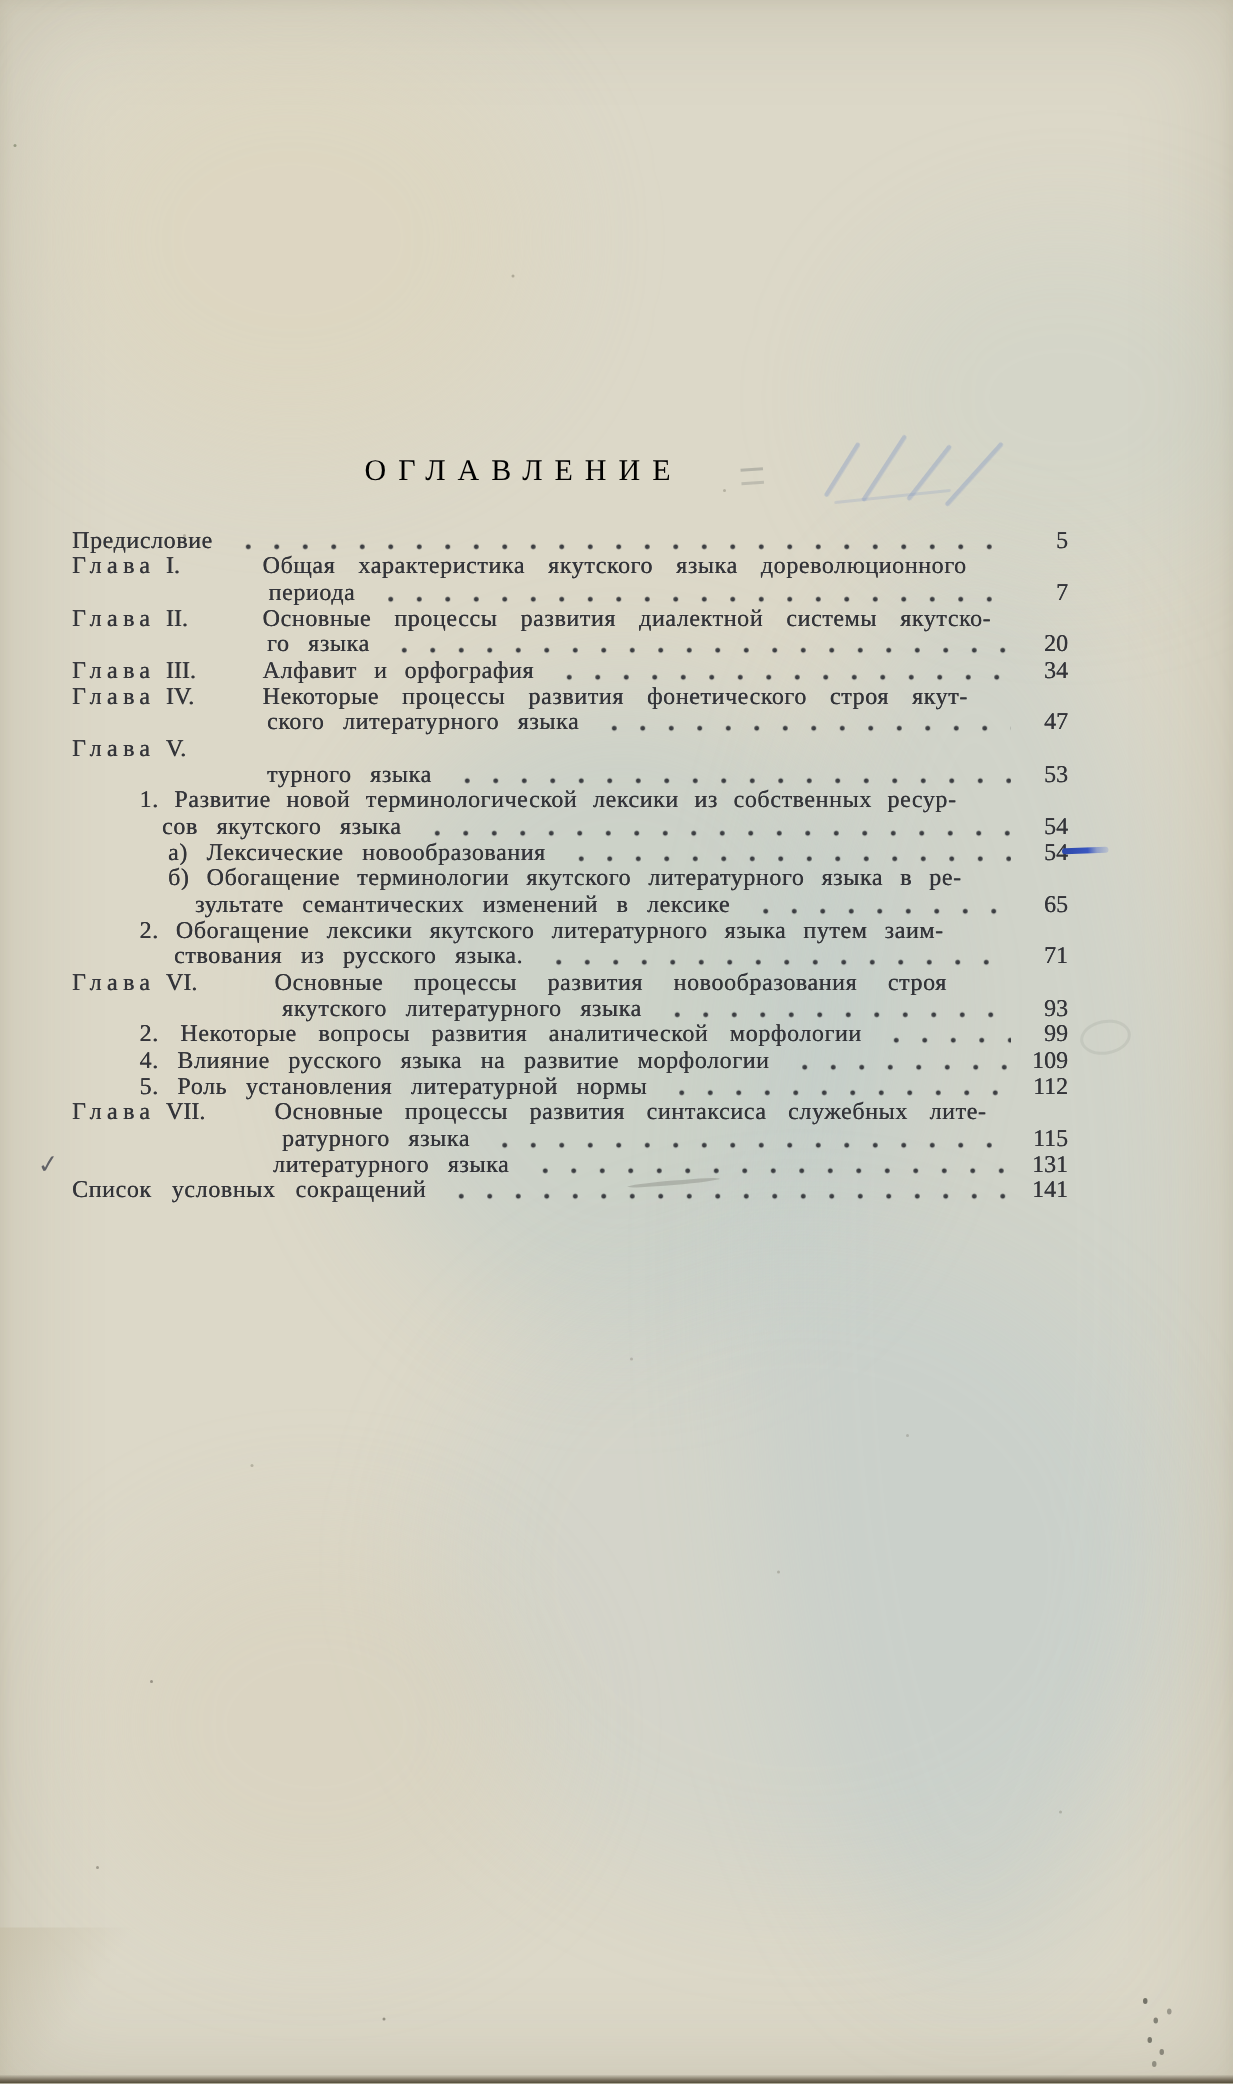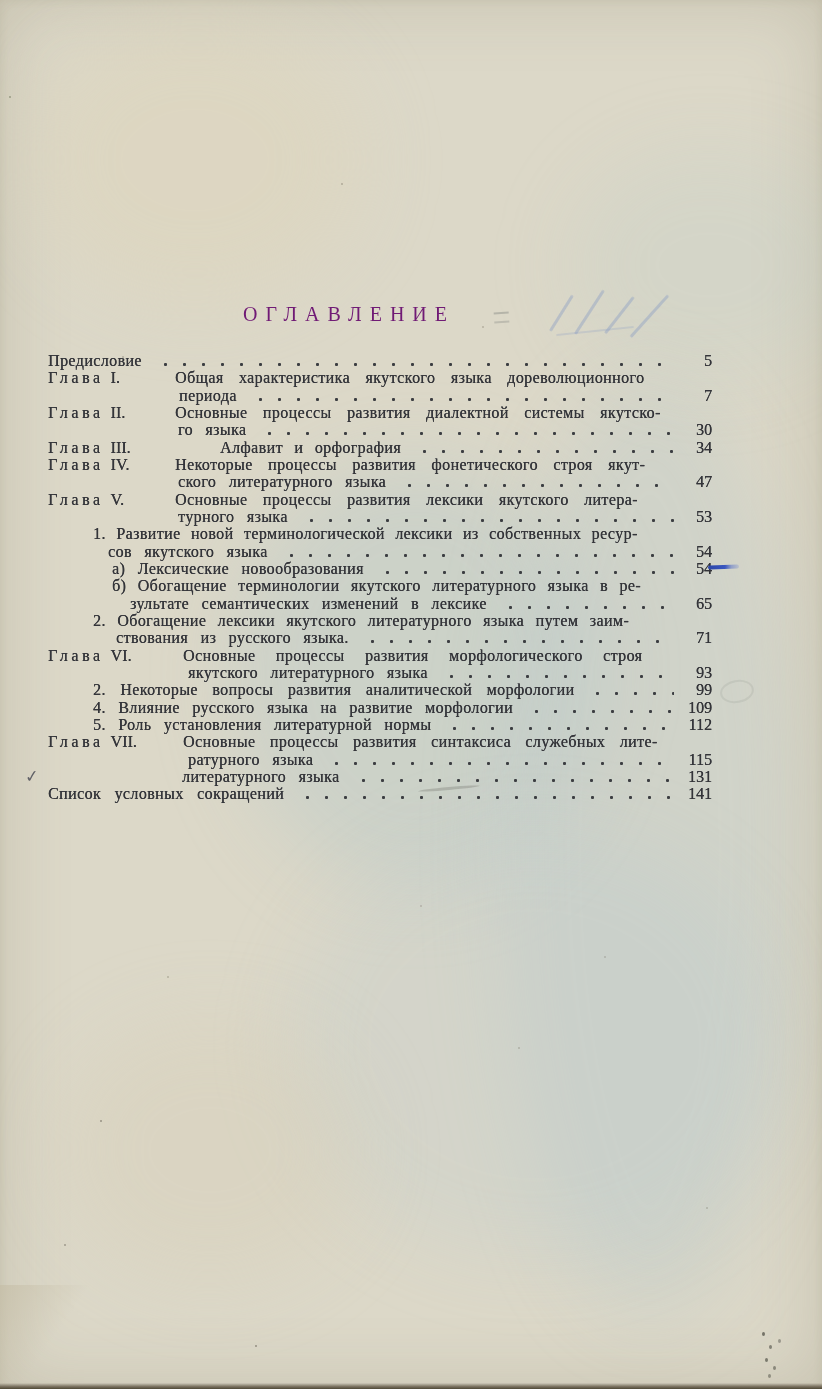--- a/index.html
+++ b/index.html
@@ -20,21 +20,21 @@
   .s2{left:500px;top:380px;width:300px;height:940px;background:rgba(172,198,206,.26);}
   .s3{left:290px;top:830px;width:490px;height:430px;background:rgba(178,200,208,.20);}
   .s4{left:570px;top:150px;width:280px;height:230px;background:rgba(188,203,199,.22);}
   .s5{left:30px;top:20px;width:330px;height:280px;background:rgba(222,212,186,.45);}
   .s6{left:60px;top:1020px;width:300px;height:260px;background:rgba(214,206,184,.35);}
 
   
   .title{
     position:absolute;top:303px;left:345px;transform:translateX(-50%);
     margin:0;font-size:20px;font-weight:normal;letter-spacing:8px;padding-left:8px;
-    white-space:nowrap;color:#701a75;
+    white-space:nowrap;color:#000000;
   }
 
   
   .toc{
     position:absolute;left:48px;top:352px;width:664px;
     font-size:16px;line-height:17.33px;
   }
   .toc-row{display:flex;align-items:baseline;height:17.33px;white-space:nowrap;justify-content:center;}
   .lead{flex:none;display:inline-block;}
   .glava{letter-spacing:3.6px;}
@@ -127,42 +127,41 @@
       </div>
       <div class="toc-row">
         <span class="lead" style="width: 127px;"><span class="glava">Глава</span><span class="gnum">II.</span></span>
         <span class="txt" style="word-spacing: 11px;">Основные процессы развития диалектной системы якутско-</span>
         <span class="fill"></span>
       </div>
       <div class="toc-row">
         <span class="lead" style="width: 130px;"></span>
         <span class="txt" style="word-spacing: 8px;">го языка</span>
         <span class="leader"></span>
-        <span class="pagenum">30</span>
+        <span class="pagenum">20</span>
       </div>
       <div class="toc-row">
         <span class="lead" style="width: 127px;"><span class="glava">Глава</span><span class="gnum">III.</span></span>
-        <span class="txt" style="word-spacing: 7px; margin-left: 45px;">Алфавит и орфография</span>
+        <span class="txt" style="word-spacing: 7px;">Алфавит и орфография</span>
         <span class="leader"></span>
         <span class="pagenum">34</span>
       </div>
       <div class="toc-row">
         <span class="lead" style="width: 127px;"><span class="glava">Глава</span><span class="gnum">IV.</span></span>
         <span class="txt" style="word-spacing: 11px;">Некоторые процессы развития фонетического строя якут-</span>
         <span class="fill"></span>
       </div>
       <div class="toc-row">
         <span class="lead" style="width: 130px;"></span>
         <span class="txt" style="word-spacing: 8px;">ского литературного языка</span>
         <span class="leader"></span>
         <span class="pagenum">47</span>
       </div>
       <div class="toc-row">
         <span class="lead" style="width: 127px;"><span class="glava">Глава</span><span class="gnum">V.</span></span>
-        <span class="txt" style="word-spacing: 11px;">Основные процессы развития лексики якутского литера-</span>
         <span class="fill"></span>
       </div>
       <div class="toc-row">
         <span class="lead" style="width: 130px;"></span>
         <span class="txt" style="word-spacing: 8px;">турного языка</span>
         <span class="leader"></span>
         <span class="pagenum">53</span>
       </div>
       <div class="toc-row">
         <span class="lead" style="width: 45px;"></span>
@@ -198,21 +197,21 @@
         <span class="fill"></span>
       </div>
       <div class="toc-row">
         <span class="lead" style="width: 68px;"></span>
         <span class="txt" style="word-spacing: 8px;">ствования из русского языка.</span>
         <span class="leader"></span>
         <span class="pagenum">71</span>
       </div>
       <div class="toc-row">
         <span class="lead" style="width: 135px;"><span class="glava">Глава</span><span class="gnum">VI.</span></span>
-        <span class="txt" style="word-spacing: 16px;">Основные процессы развития морфологического строя</span>
+        <span class="txt" style="word-spacing: 16px;">Основные процессы развития новообразования строя</span>
         <span class="fill"></span>
       </div>
       <div class="toc-row">
         <span class="lead" style="width: 140px;"></span>
         <span class="txt" style="word-spacing: 8px;">якутского литературного языка</span>
         <span class="leader"></span>
         <span class="pagenum">93</span>
       </div>
       <div class="toc-row">
         <span class="lead" style="width: 45px;"></span>

